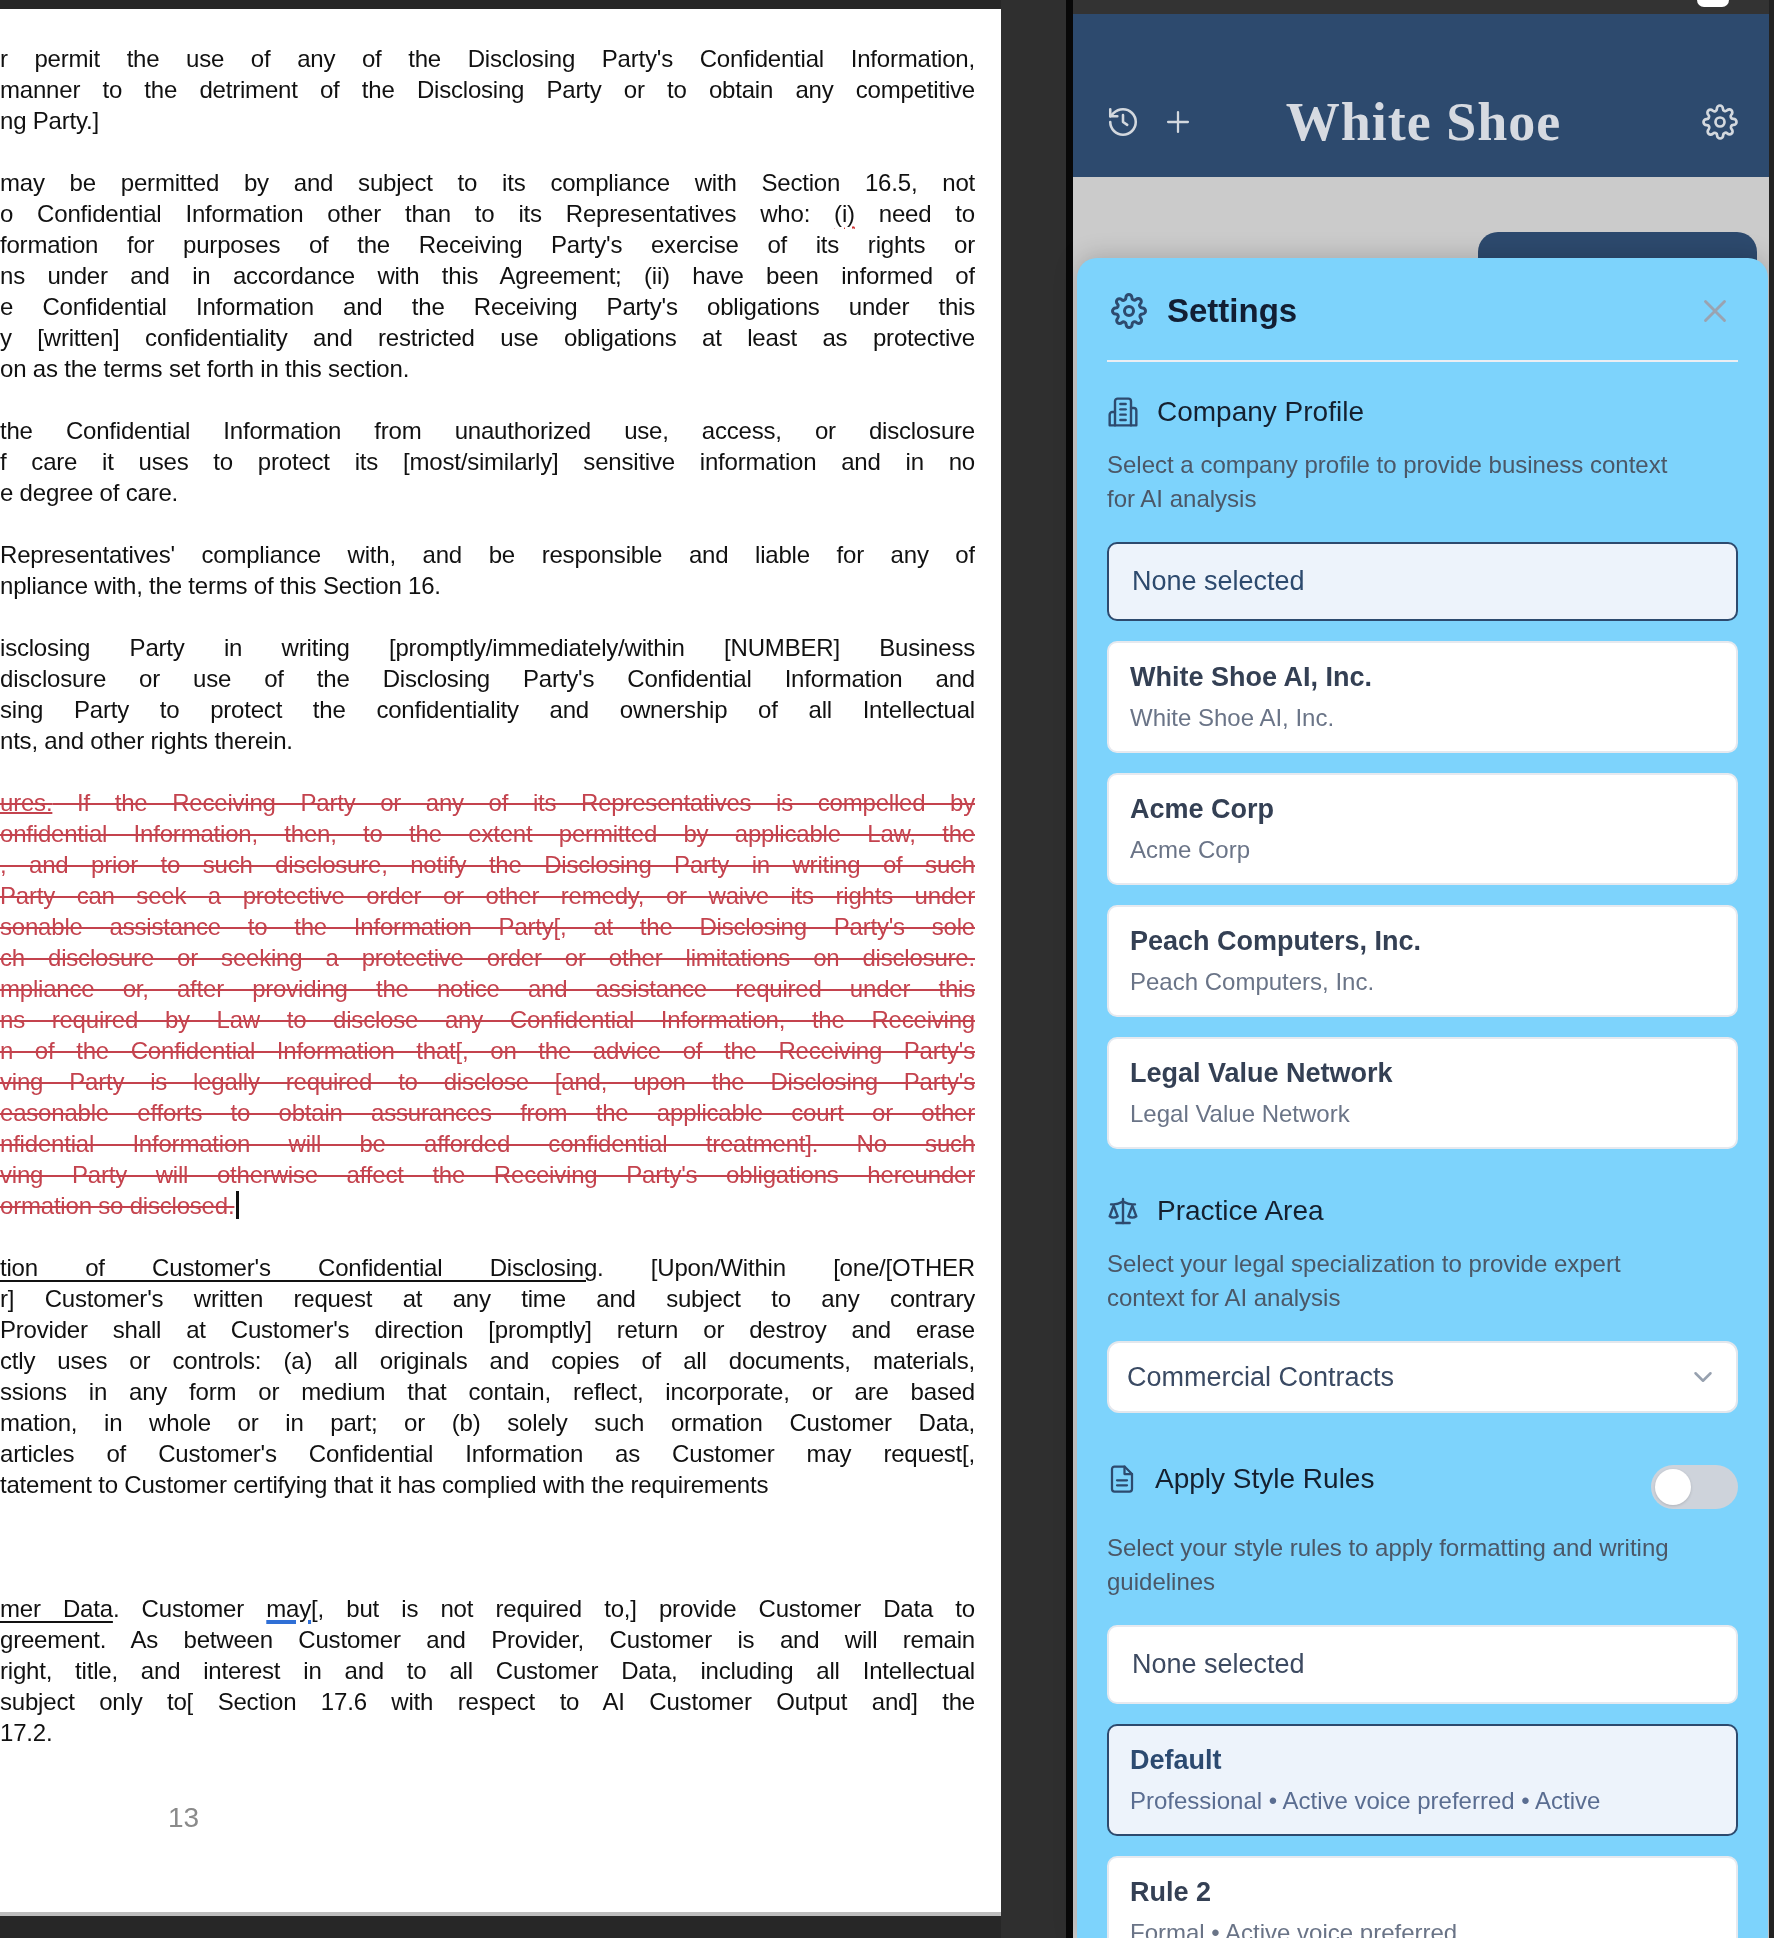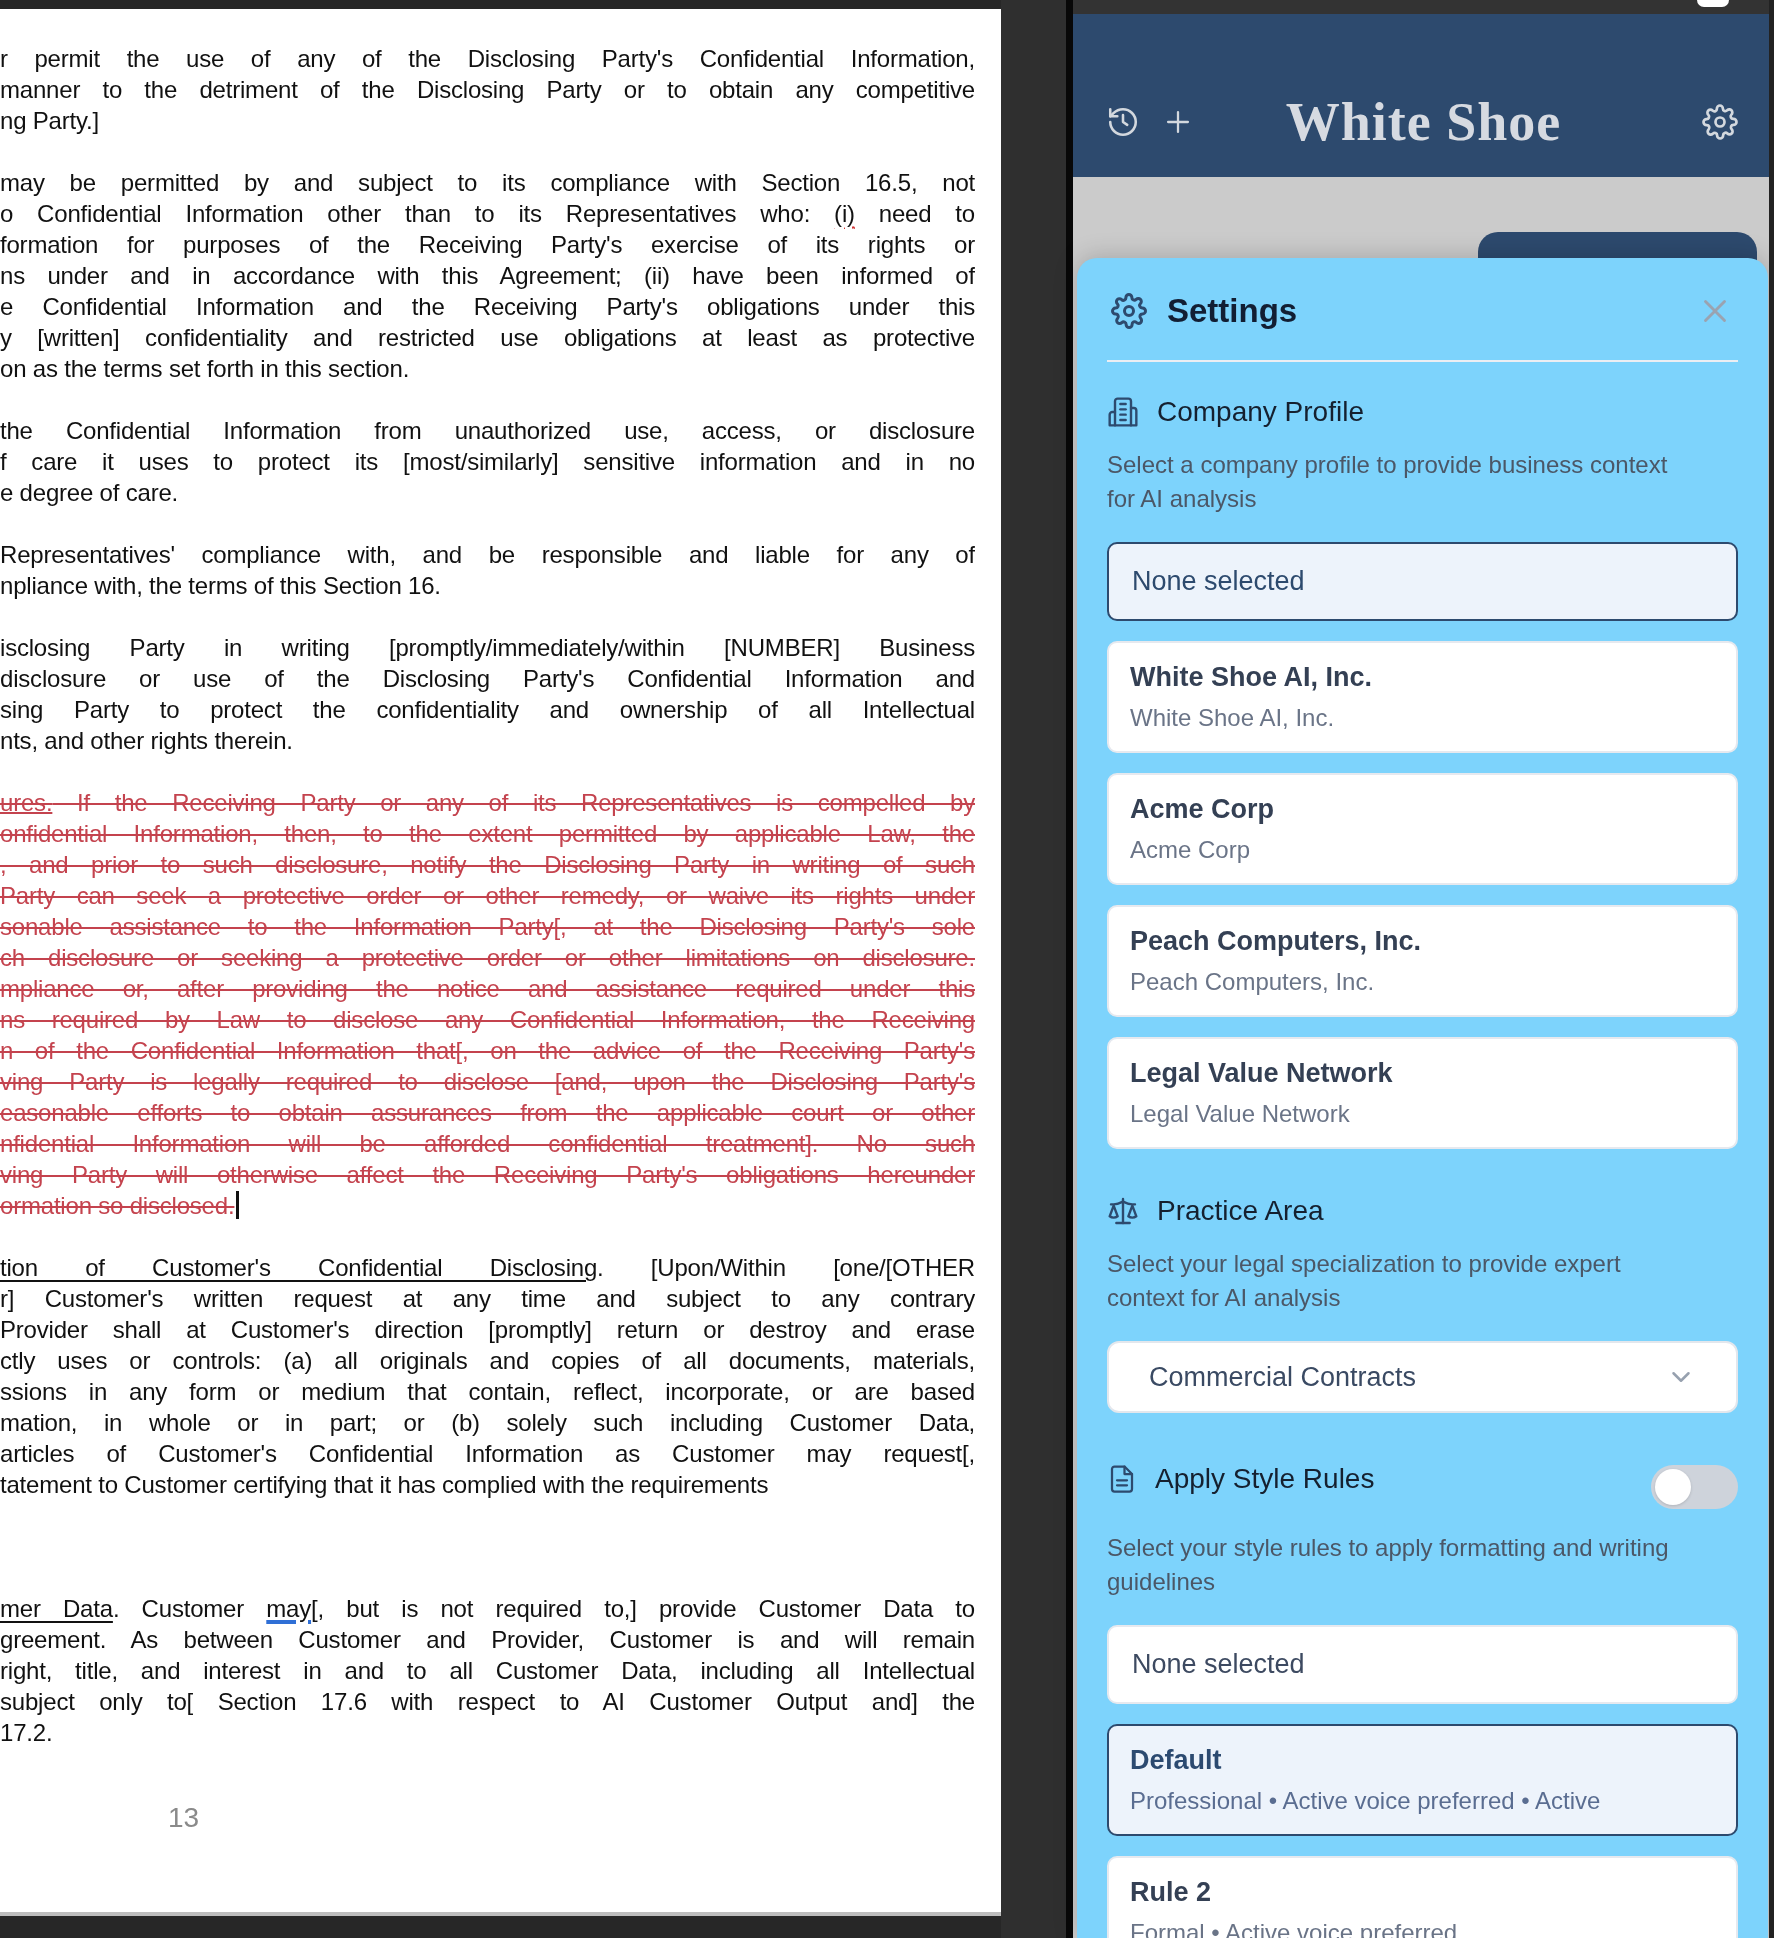--- a/index.html
+++ b/index.html
@@ -70,21 +70,21 @@
   .option-card.selected { background:#edf3fb; border:2px solid #2d4a6e; }
   .option-title { font-size:27px; font-weight:700; color:#344054; }
   .option-card.selected .option-title { color:#2c4a70; }
   .option-card.single .option-title { font-weight:400; color:#3d4a61; }
   .option-card.single.selected .option-title { color:#2d4a6e; }
   .option-subtitle { font-size:24px; color:#6a7487; margin-top:11px; }
   .option-card.selected .option-subtitle { color:#5a6d91; }
   .option-card.single { padding:22px 23px; }
 
   .select-box { height:72px; border:2px solid #e3e7ed; border-radius:12px; display:flex;
-                align-items:center; padding:0 40px; cursor:pointer; background:#fff; }
+                align-items:center; padding:0 18px; cursor:pointer; background:#fff; }
   .select-value { font-size:27px; color:#3a4a63; }
   .select-box .chev { margin-left:auto; color:#97a1af; display:inline-flex; }
 
   .toggle { width:87px; height:44px; border-radius:22px; background:#ced3db; position:relative;
             cursor:pointer; flex:0 0 auto; }
   .toggle .knob { position:absolute; left:4px; top:4px; width:36px; height:36px; border-radius:50%;
                   background:#fff; box-shadow:0 1px 3px rgba(0,0,0,.15); }
 </style>
 </head>
 <body>
@@ -135,21 +135,21 @@
         <div class="dline"><span class="seg-s">nfidential Information will be afforded confidential treatment]. No such</span></div>
         <div class="dline"><span class="seg-s">ving Party will otherwise affect the Receiving Party's obligations hereunder</span></div>
         <div class="dline nolast"><span class="seg-s">ormation so disclosed.</span><span class="caret"></span></div>
       </div>
       <div class="para">
         <div class="dline"><span class="seg-u">tion of Customer's Confidential Disclosing</span><span>. [Upon/Within [one/[OTHER</span></div>
         <div class="dline"><span>r] Customer's written request at any time and subject to any contrary</span></div>
         <div class="dline"><span>Provider shall at Customer's direction [promptly] return or destroy and erase</span></div>
         <div class="dline"><span>ctly uses or controls: (a) all originals and copies of all documents, materials,</span></div>
         <div class="dline"><span>ssions in any form or medium that contain, reflect, incorporate, or are based</span></div>
-        <div class="dline"><span>mation, in whole or in part; or (b) solely such including Customer Data,</span></div>
+        <div class="dline"><span>mation, in whole or in part; or (b) solely such ormation Customer Data,</span></div>
         <div class="dline"><span>articles of Customer's Confidential Information as Customer may request[,</span></div>
         <div class="dline nolast"><span>tatement to Customer certifying that it has complied with the requirements</span></div>
       </div>
       <div class="para" style="margin-top: 93px;">
         <div class="dline"><span class="seg-u">mer Data</span><span>. Customer </span><span class="seg-bd">may</span><span>[, but is not required to,] provide Customer Data to</span></div>
         <div class="dline"><span>greement. As between Customer and Provider, Customer is and will remain</span></div>
         <div class="dline"><span>right, title, and interest in and to all Customer Data, including all Intellectual</span></div>
         <div class="dline"><span>subject only to[ Section 17.6 with respect to AI Customer Output and] the</span></div>
         <div class="dline nolast"><span>17.2.</span></div>
       </div>

